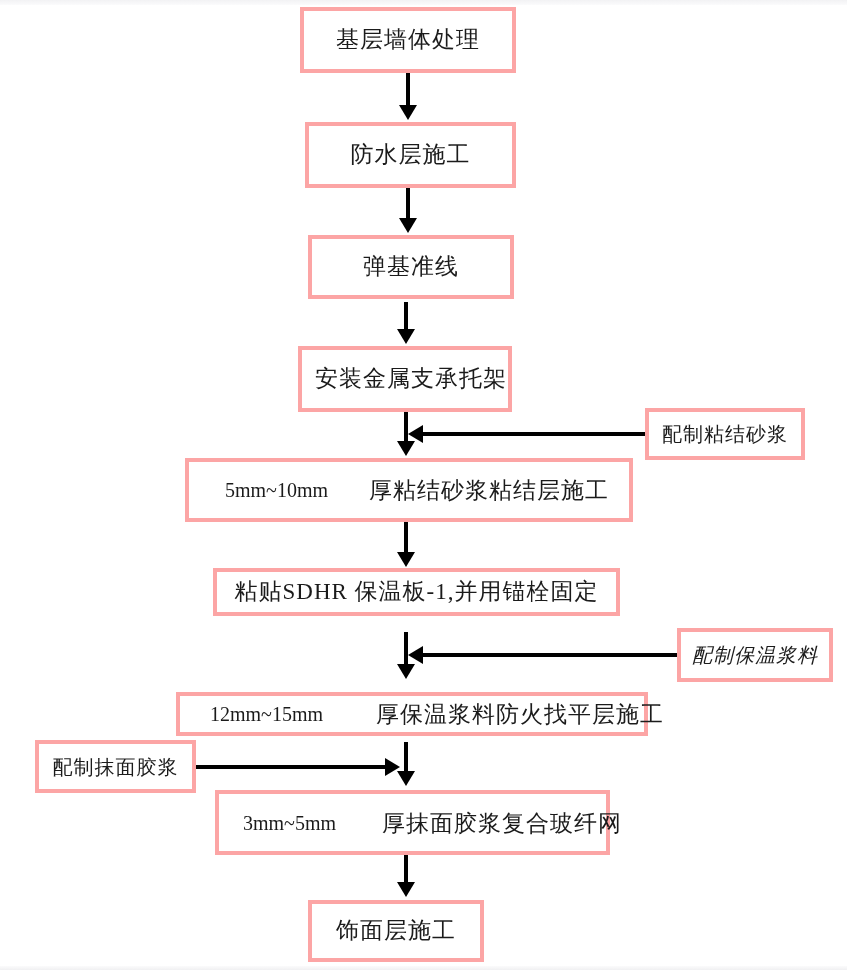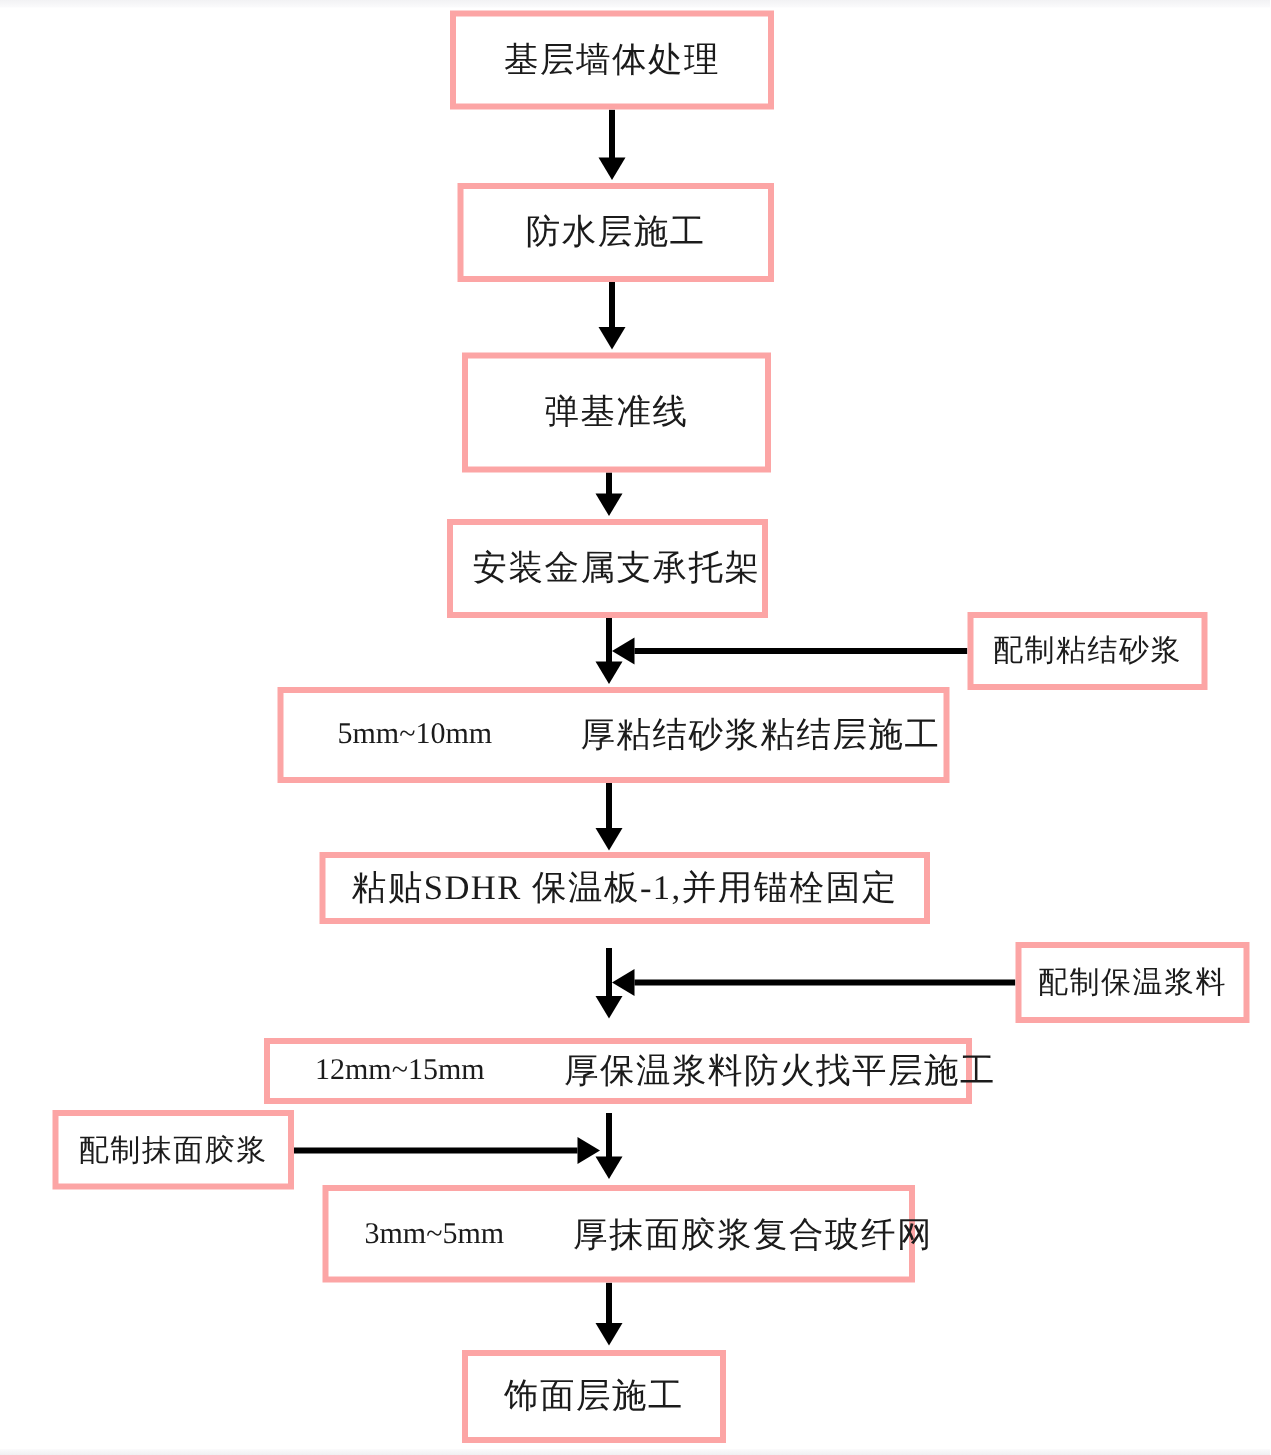--- a/index.html
+++ b/index.html
@@ -154,31 +154,31 @@
   <div class="arrow-right" style="left:385px; top:758px;"></div>
 
   <div class="node" style="left:300px; top:7px; width:216px; height:66px;">
     <span class="label">基层墙体处理</span>
   </div>
 
   <div class="node" style="left:305px; top:122px; width:211px; height:66px;">
     <span class="label">防水层施工</span>
   </div>
 
-  <div class="node" style="left:308px; top:235px; width:206px; height:80px;">
+  <div class="node" style="left:308px; top:235px; width:206px; height:64px;">
     <span class="label">弹基准线</span>
   </div>
 
   <div class="node" style="left:298px; top:346px; width:214px; height:66px;padding-left:12px;">
     <span class="label">安装金属支承托架</span>
   </div>
 
   <div class="node split" style="left:185px; top:458px; width:448px; height:64px;">
     <span class="thick">5mm~10mm</span>
-    <span class="desc" style="left:198px;text-align:center;">厚粘结砂浆粘结层施工</span>
+    <span class="desc" style="left:180px;text-align:center;">厚粘结砂浆粘结层施工</span>
   </div>
 
   <div class="node" style="left:213px; top:568px; width:407px; height:48px;">
     <span class="label">粘贴SDHR 保温板-1,并用锚栓固定</span>
   </div>
 
   <div class="node split" style="left:176px; top:682px; width:472px; height:44px;margin-top:10px;">
     <span class="thick" style="left:30px;">12mm~15mm</span>
     <span class="desc" style="left:196px;">厚保温浆料防火找平层施工</span>
   </div>
@@ -189,21 +189,21 @@
   </div>
 
   <div class="node" style="left:645px; top:408px; width:160px; height:52px;">
     <span class="label" style="font-size:20px;">配制粘结砂浆</span>
   </div>
 
   <div class="node" style="left:308px; top:900px; width:176px; height:62px;">
     <span class="label">饰面层施工</span>
   </div>
 
-  <div class="node" style="left:677px; top:628px; width:156px; height:54px;">
+  <div class="node" style="left:677px; top:628px; width:156px; height:54px;font-style:italic;">
     <span class="label" style="font-size:20px;">配制保温浆料</span>
   </div>
 
   <div class="node" style="left:11px; top:740px; width:161px; height:53px;margin-left:24px;">
     <span class="label" style="font-size:20px;">配制抹面胶浆</span>
   </div>
 
 </div>
 
 </body></html>

